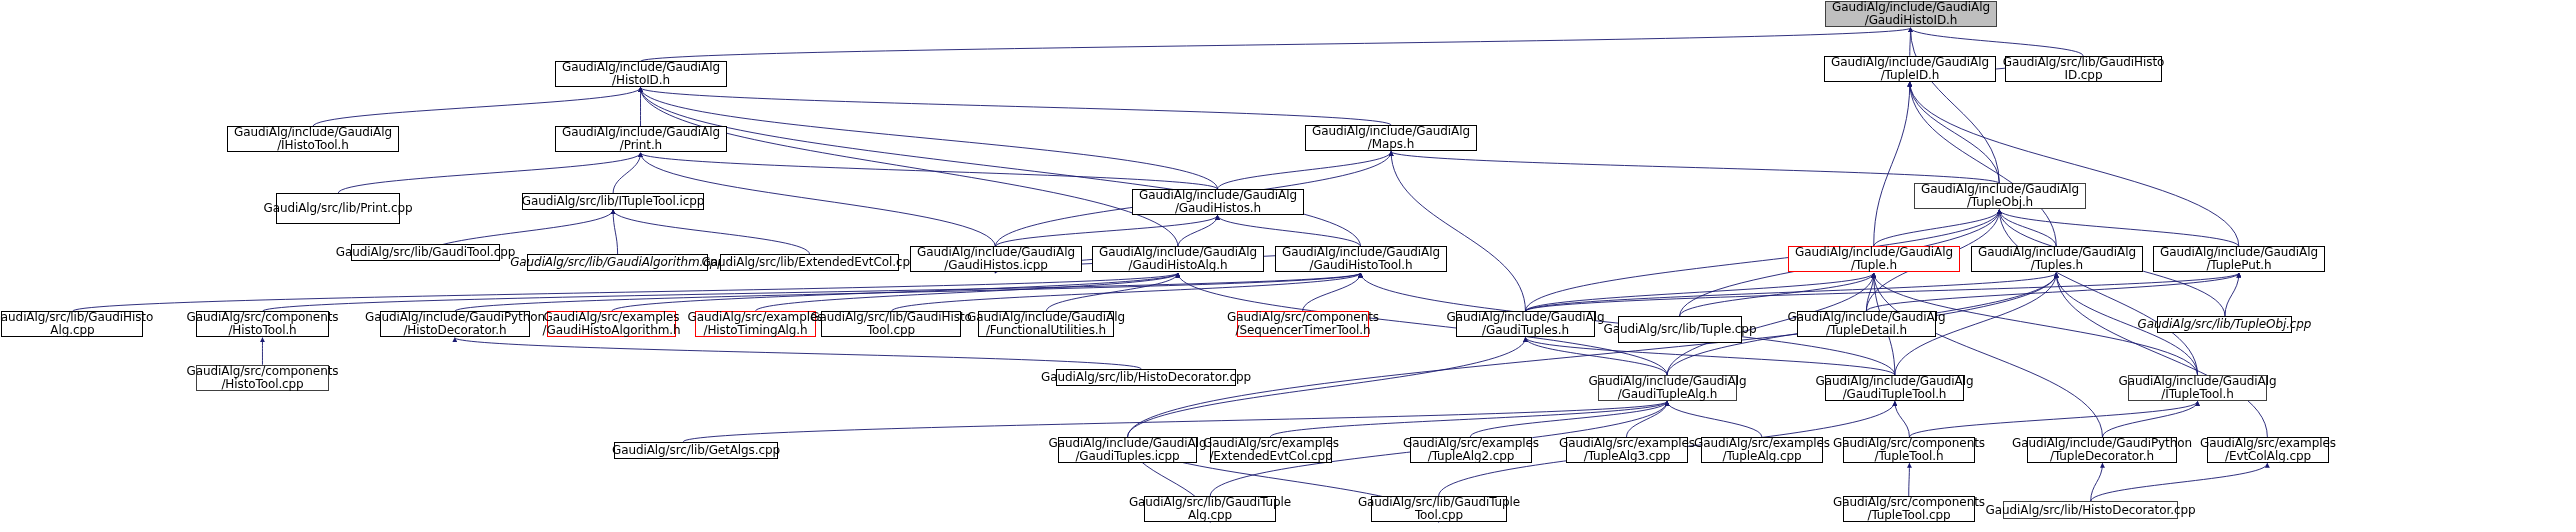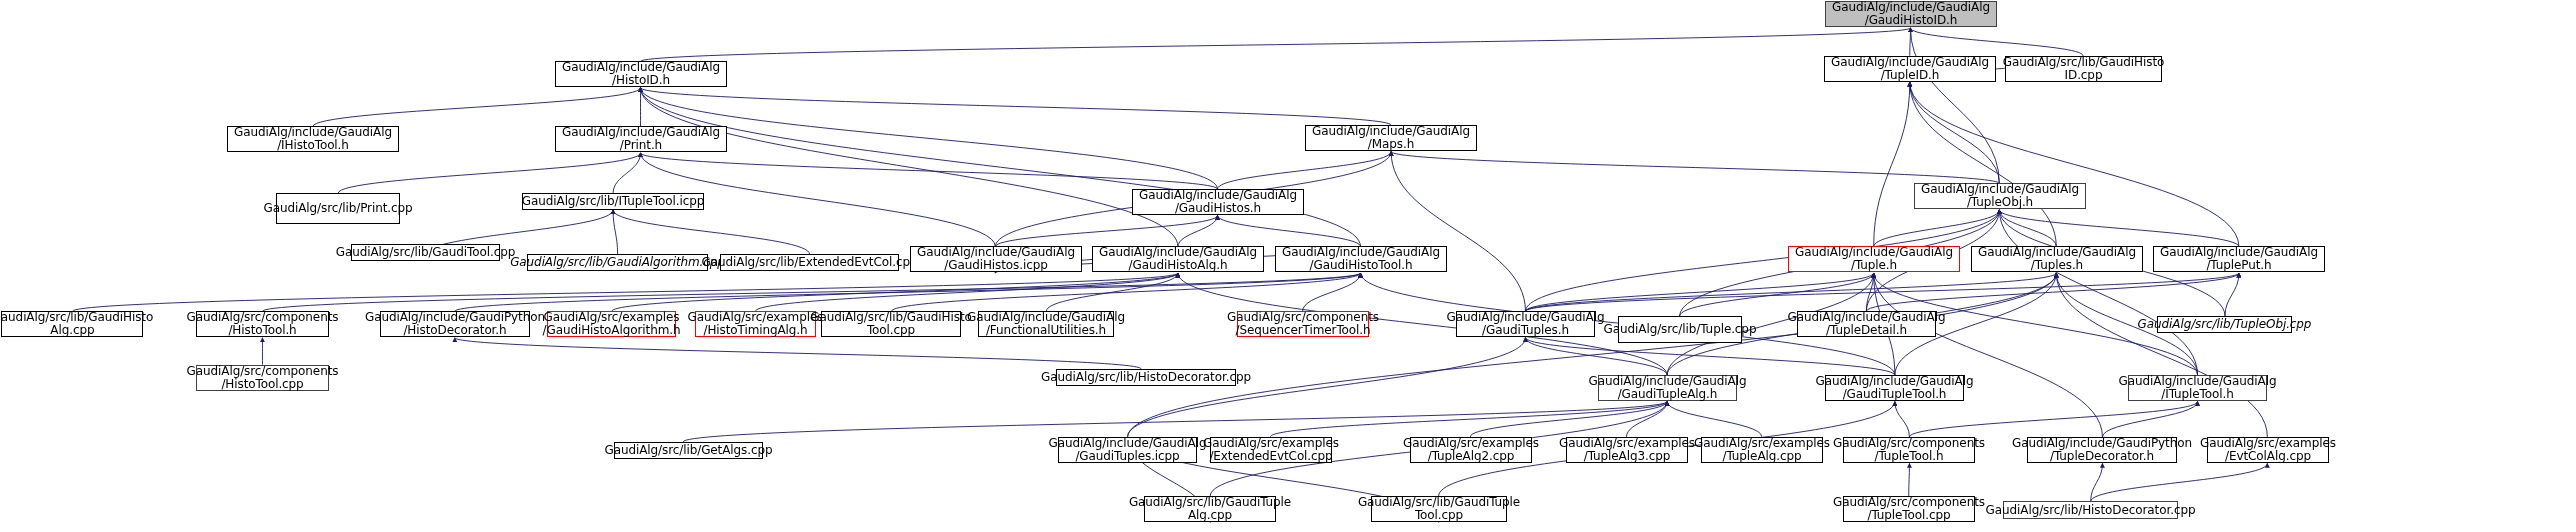--- a/index.html
+++ b/index.html
@@ -196,21 +196,21 @@
     <div class="node" style="left: 2157px; top: 316px; width: 135px; height: 16.7px; font-style: italic;">GaudiAlg/src/lib/TupleObj.cpp</div>
     <div class="node thick" style="left: 196px; top: 365px; width: 133px; height: 26px;">GaudiAlg/src/components
 /HistoTool.cpp</div>
     <div class="node" style="left: 1056px; top: 369px; width: 180px; height: 16.7px;">GaudiAlg/src/lib/HistoDecorator.cpp</div>
     <div class="node thick" style="left: 1598px; top: 375px; width: 139px; height: 26px;">GaudiAlg/include/GaudiAlg
 /GaudiTupleAlg.h</div>
     <div class="node" style="left: 1825px; top: 375px; width: 139px; height: 26px;">GaudiAlg/include/GaudiAlg
 /GaudiTupleTool.h</div>
     <div class="node thick" style="left: 2128px; top: 375px; width: 139px; height: 26px;">GaudiAlg/include/GaudiAlg
 /ITupleTool.h</div>
-    <div class="node" style="left: 614px; top: 442px; width: 149px; height: 16.7px; text-align: right;">GaudiAlg/src/lib/GetAlgs.cpp</div>
+    <div class="node" style="left: 614px; top: 442px; width: 164px; height: 16.7px; text-align: right;">GaudiAlg/src/lib/GetAlgs.cpp</div>
     <div class="node" style="left: 1058px; top: 437px; width: 139px; height: 26px;">GaudiAlg/include/GaudiAlg
 /GaudiTuples.icpp</div>
     <div class="node" style="left: 1210px; top: 437px; width: 122px; height: 26px;">GaudiAlg/src/examples
 /ExtendedEvtCol.cpp</div>
     <div class="node" style="left: 1410px; top: 437px; width: 122px; height: 26px;">GaudiAlg/src/examples
 /TupleAlg2.cpp</div>
     <div class="node" style="left: 1566px; top: 437px; width: 122px; height: 26px;">GaudiAlg/src/examples
 /TupleAlg3.cpp</div>
     <div class="node" style="left: 1701px; top: 437px; width: 122px; height: 26px;">GaudiAlg/src/examples
 /TupleAlg.cpp</div>

